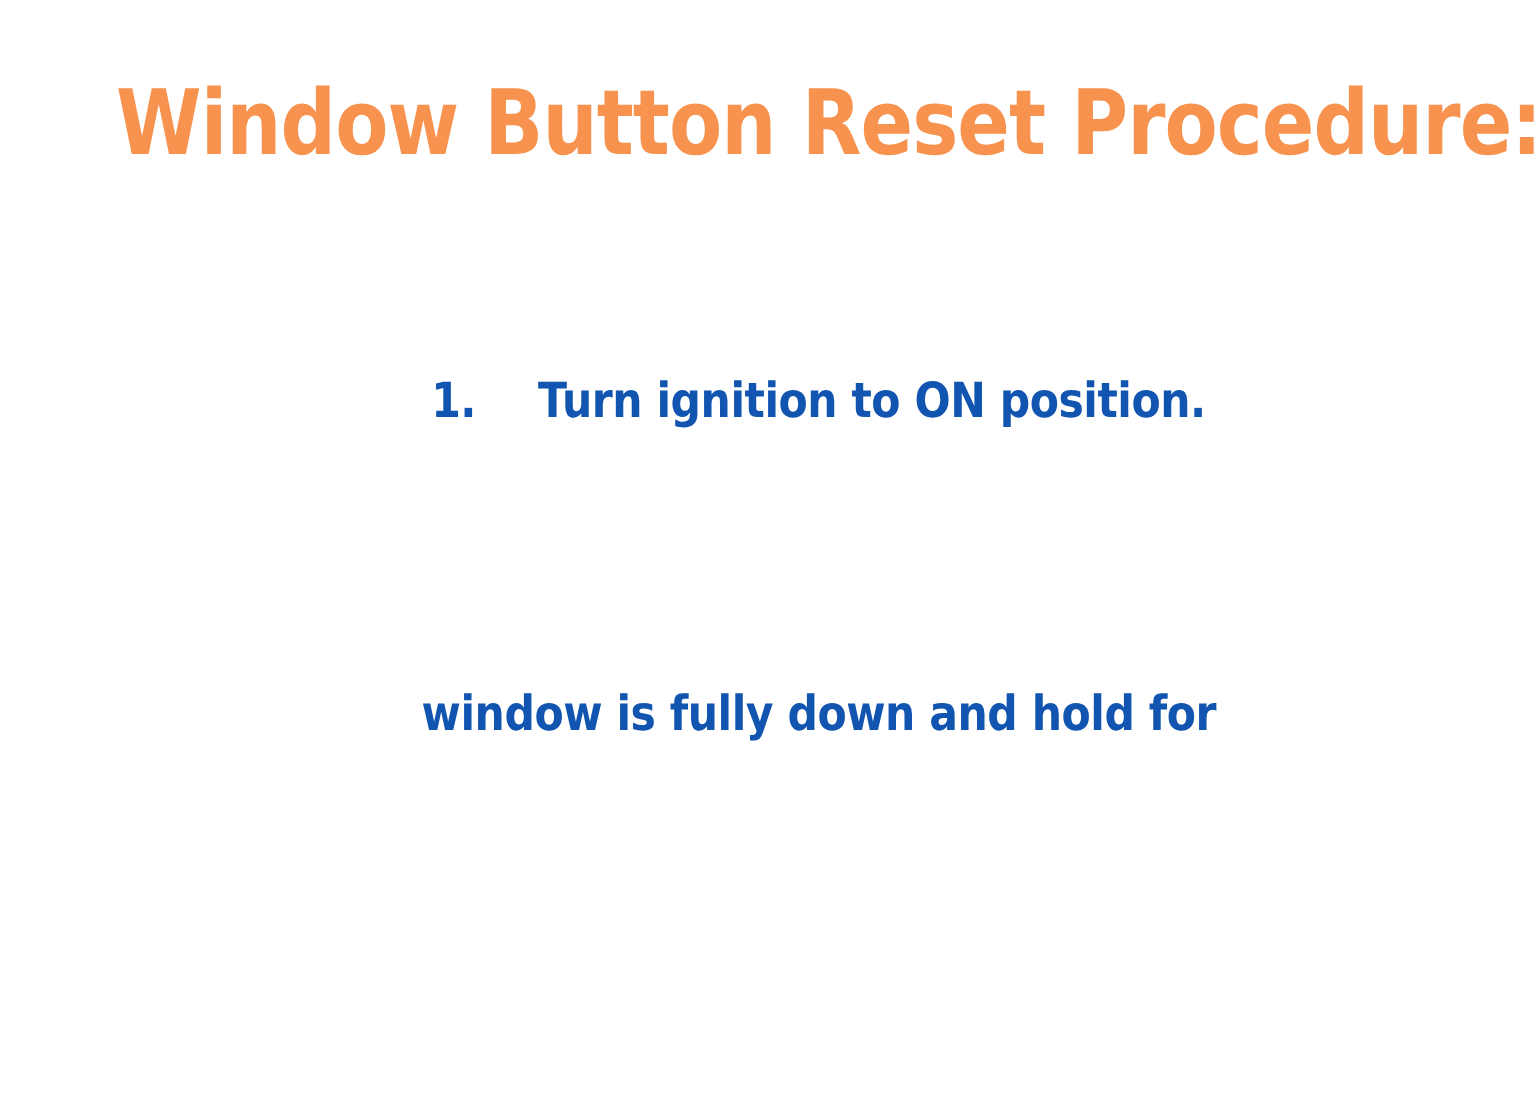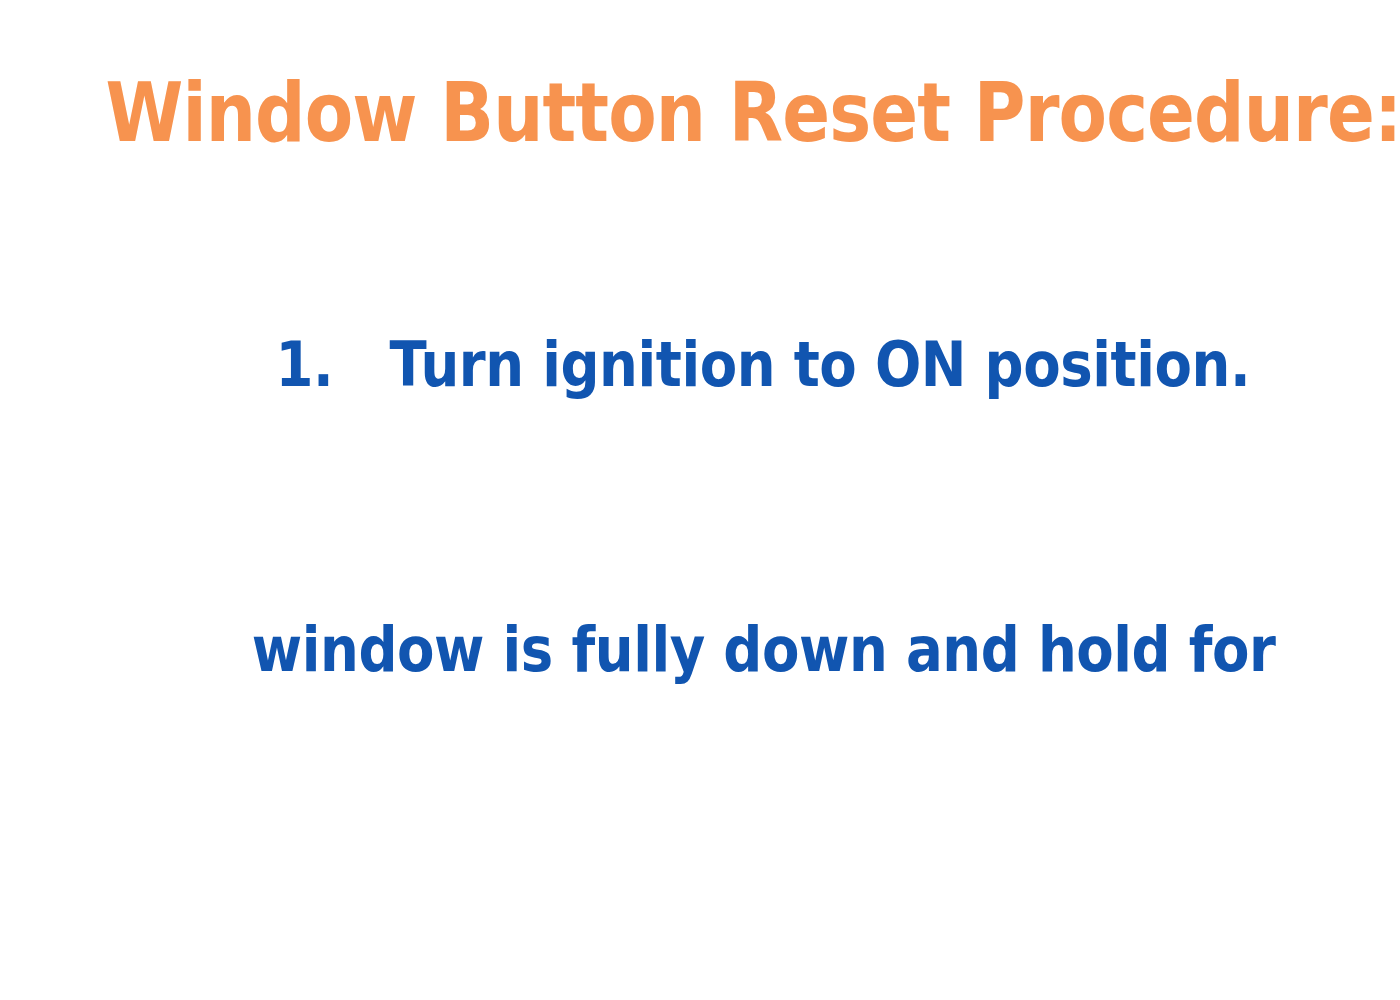--- a/index.html
+++ b/index.html
@@ -49,21 +49,21 @@
     position: absolute;
     left: 0;
     top: 222px;
     width: 1400px;
     text-align: center;
   }
 
   .step-line {
     font-family: "DejaVu Sans", "Liberation Sans", sans-serif;
     font-weight: 700;
-    font-size: 62px;
+    font-size: 44px;
     line-height: 95px;
     color: #1155b0;
     letter-spacing: -0.5px;
     white-space: pre;
     text-align: center;
   }
 
   .step-line > .inner {
     display: inline-block;
     transform: scaleX(0.88);

